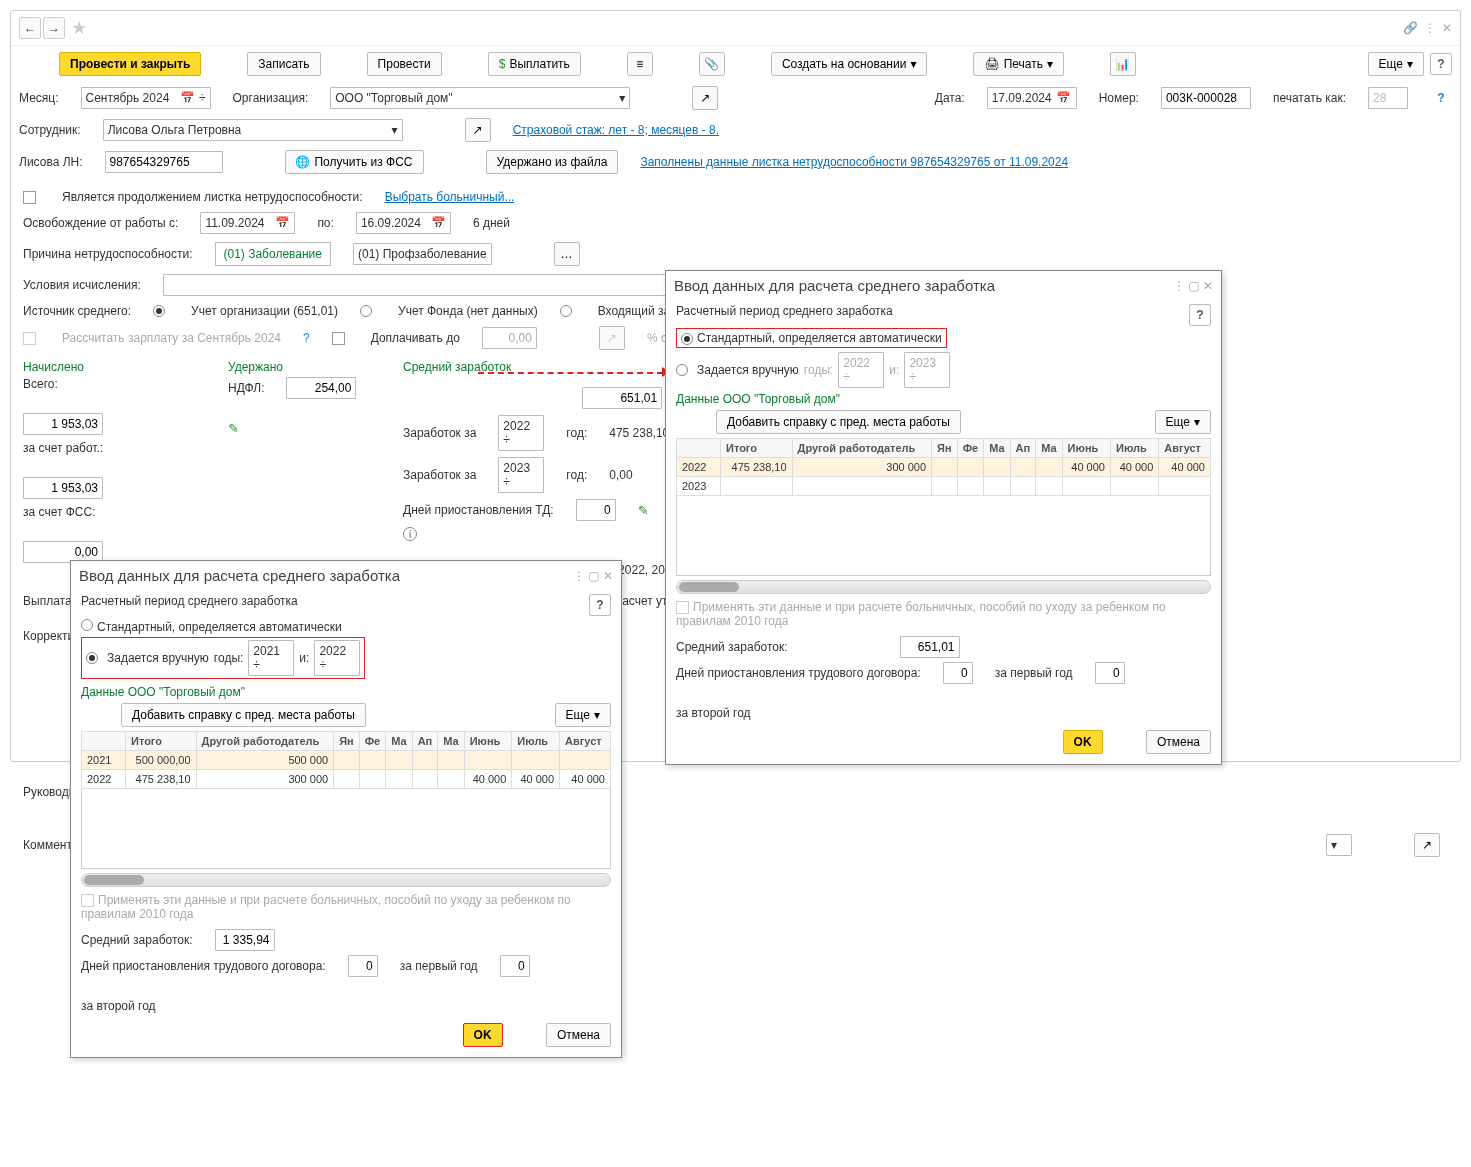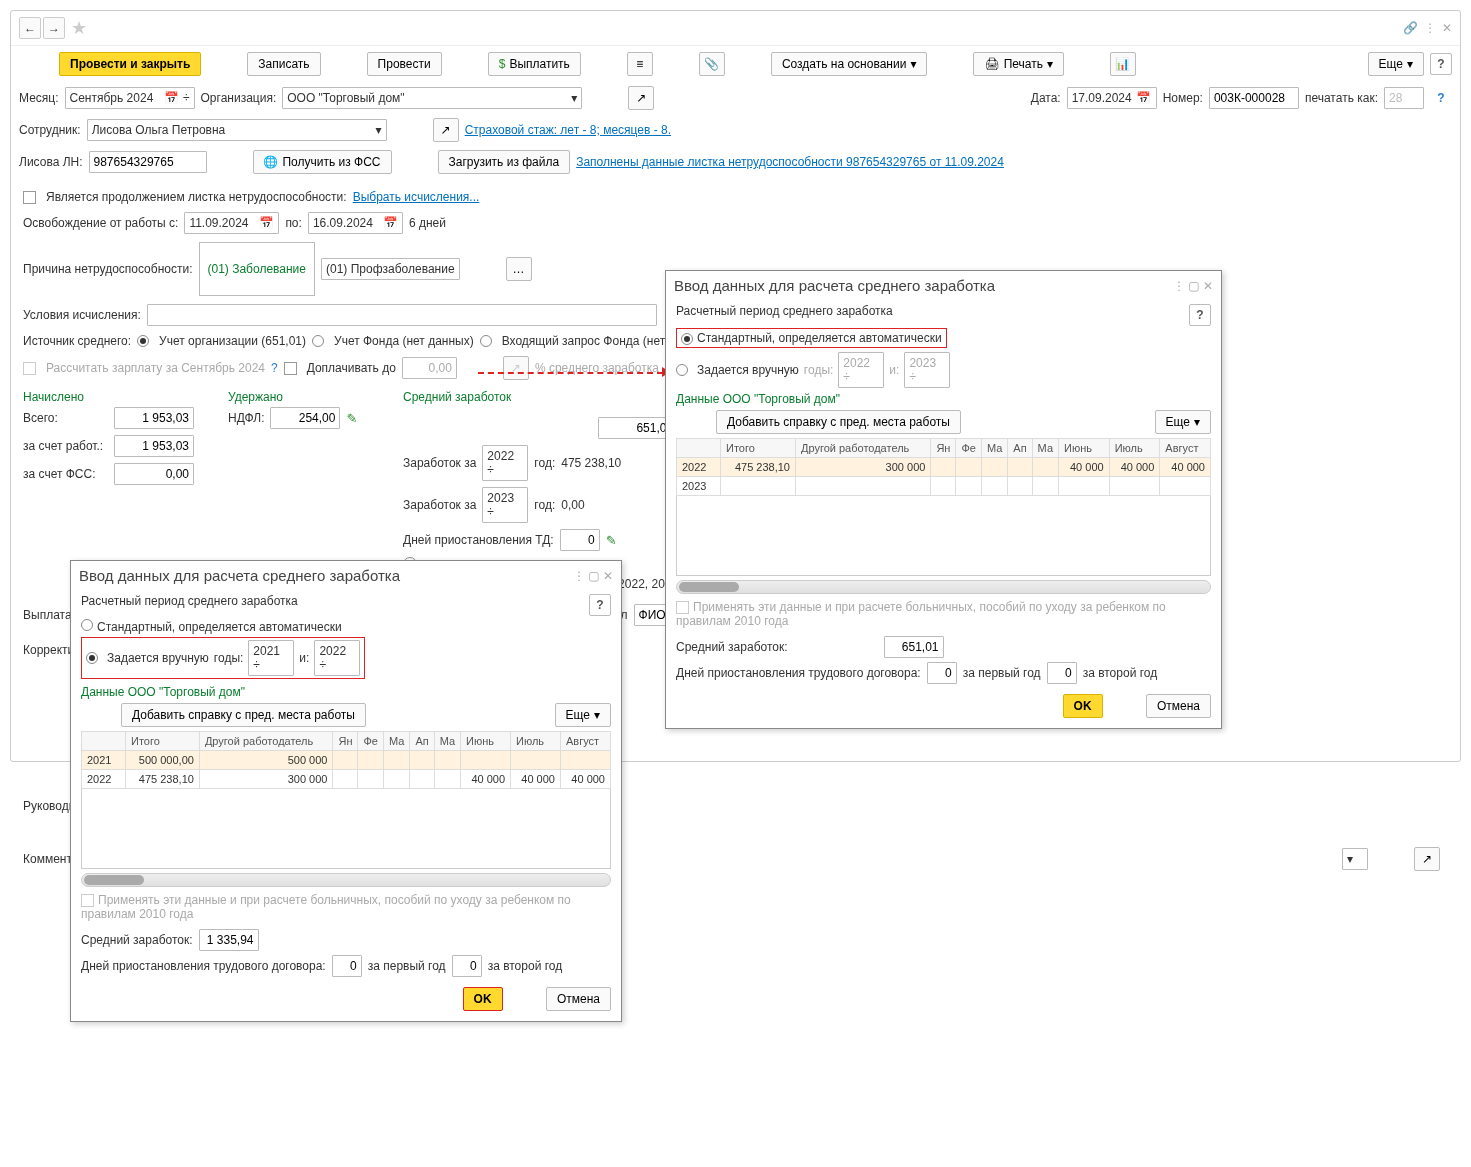--- a/index.html
+++ b/index.html
@@ -8,43 +8,43 @@
 .titlebar { display: flex; align-items: center; padding: 6px 8px; border-bottom: 1px solid #eee; }
 .nav-btn { width: 22px; height: 22px; border: 1px solid #ccc; background: #fafafa; display: inline-flex; align-items: center; justify-content: center; margin-right: 2px; border-radius: 2px; }
 .star { color: #ccc; font-size: 18px; margin: 0 4px; }
 .title-text { font-size: 18px; color: #555; font-weight: 500; }
 .titlebar .right-icons { margin-left: auto; display: flex; gap: 6px; }
 .icon-sm { color: #aaa; cursor: pointer; }
 .toolbar { display: flex; align-items: center; gap: 6px; padding: 6px 8px; flex-wrap: wrap; }
 .btn { border: 1px solid #bbb; background: #fafafa; padding: 4px 10px; border-radius: 2px; cursor: pointer; font-size: 12px; display: inline-flex; align-items: center; gap: 4px; margin-left: 40px; }
 .btn-yellow { background: #ffd92e; border-color: #d9b300; font-weight: bold; }
 .btn-icon { width: 26px; padding: 4px 0; justify-content: center; }
-.field-row { display: flex; align-items: center; gap: 6px; padding: 4px 8px; flex-wrap: wrap; }
+.field-row { display: flex; align-items: center; gap: 22px; padding: 4px 8px; flex-wrap: wrap; }
 .label { color: #333; white-space: nowrap; }
 input.fld, .fld { border: 1px solid #bbb; padding: 3px 4px; font-size: 12px; background: #fff; border-radius: 1px; }
 .link { color: #0070c0; text-decoration: underline; cursor: pointer; }
-.link-green { color: #0a7d2e; border: 1px solid #bbb; padding: 19px 8px; }
+.link-green { color: #0a7d2e; border: 1px solid #bbb; padding: 4px 8px; }
 .tabs { display: flex; border-bottom: 1px solid #ccc; margin: 6px 8px 0 8px; }
 .tab { padding: 6px 12px; border: 1px solid transparent; border-bottom: none; cursor: pointer; color: #333; border-radius: 3px 3px 0 0; margin-bottom: -1px; }
 .tab.active { border-color: #ccc; background: #fff; }
 .tab-body { padding: 8px 12px; }
 .checkbox { width: 13px; height: 13px; border: 1px solid #999; display: inline-block; vertical-align: middle; margin-right: 4px; background: #fff; }
 .radio { width: 12px; height: 12px; border: 1px solid #888; border-radius: 50%; display: inline-flex; align-items: center; justify-content: center; margin-right: 4px; }
 .radio.sel::after { content: ""; width: 6px; height: 6px; background: #333; border-radius: 50%; }
 .section-green { color: #0a7d2e; font-weight: 500; }
 .num-input { text-align: right; }
 .pencil { color: #2e8b2e; cursor: pointer; font-size: 13px; }
 .info-icon { display: inline-block; width: 14px; height: 14px; border-radius: 50%; border: 1px solid #888; text-align: center; line-height: 13px; font-size: 10px; color: #555; }
 .popup { position: absolute; border: 1px solid #888; background: #fff; box-shadow: 2px 2px 6px rgba(0,0,0,0.2); z-index: 10; }
 .popup-title { font-size: 15px; color: #444; font-weight: 500; }
 .popup-toolbar { display: flex; align-items: center; justify-content: space-between; padding: 6px 8px; }
 .popup-body { padding: 4px 10px 10px 10px; }
 .tbl { border: 1px solid #ccc; border-collapse: collapse; width: 100%; font-size: 11px; }
 .tbl th, .tbl td { border: 1px solid #ddd; padding: 3px 5px; text-align: right; white-space: nowrap; }
-.tbl th { background: #f7f7f7; color: #555; font-weight: normal; text-align: left; }
+.tbl th { background: #f7f7f7; color: #555; font-weight: bold; text-align: left; }
 .tbl th.narrow { width: 24px; text-align: center; }
 .hl-row td { background: #fff3e0; }
 .sel-cell { background: #eee; }
 .red-box { border: 1.5px solid #d22; }
 .arrow-line { position: absolute; border-top: 2px dashed #d22; z-index: 5; }
 .arrow-head { position: absolute; width: 0; height: 0; border-left: 8px solid #d22; border-top: 5px solid transparent; border-bottom: 5px solid transparent; z-index: 5; }
 .hscroll { height: 14px; background: linear-gradient(#eee,#e0e0e0); border: 1px solid #ccc; border-radius: 7px; position: relative; margin-top: 4px; }
 .hscroll .thumb { position: absolute; left: 2px; top: 1px; bottom: 1px; width: 60px; background: #aaa; border-radius: 6px; }
 .q-btn { border: 1px solid #bbb; width: 22px; height: 22px; display: inline-flex; align-items: center; justify-content: center; border-radius: 2px; font-weight: bold; color: #555; }
 .chk-green { width:14px; height:14px; border:1px solid #2e8b2e; background:#4caf50; color:#fff; display:inline-flex; align-items:center; justify-content:center; font-size:11px; }
@@ -114,30 +114,30 @@
         <span>▾</span>
       </div>
     <button class="btn btn-icon">↗</button>
     <span class="link">Страховой стаж: лет - 8; месяцев - 8.</span>
   </div>
 
   <div class="field-row">
     <span class="label">Лисова ЛН:</span>
     <input class="fld" style="width: 118px;" value="987654329765">
     <button class="btn">🌐 <span>Получить из ФСС</span></button>
-    <button class="btn">Загрузить из файла</button>
+    <button class="btn">Удержано из файла</button>
     <span class="link">Заполнены данные листка нетрудоспособности 987654329765 от 11.09.2024</span>
   </div>
 
 
   <div class="tab-body">
     <div class="field-row" style="padding-left:0">
       <span class="checkbox"></span>
       <span class="label">Является продолжением листка нетрудоспособности:</span>
-      <span class="link">Выбрать исчисления...</span>
+      <span class="link">Выбрать больничный...</span>
     </div>
     <div class="field-row" style="padding-left:0">
       <span class="label">Освобождение от работы с:</span>
       <div class="fld" style="width:95px; display:flex; justify-content:space-between;"><span>11.09.2024</span>📅</div>
       <span class="label">по:</span>
       <div class="fld" style="width:95px; display:flex; justify-content:space-between;"><span>16.09.2024</span>📅</div>
       <span class="label">6 дней</span>
     </div>
     <div class="field-row" style="padding-left:0">
       <span class="label">Причина нетрудоспособности:</span>

